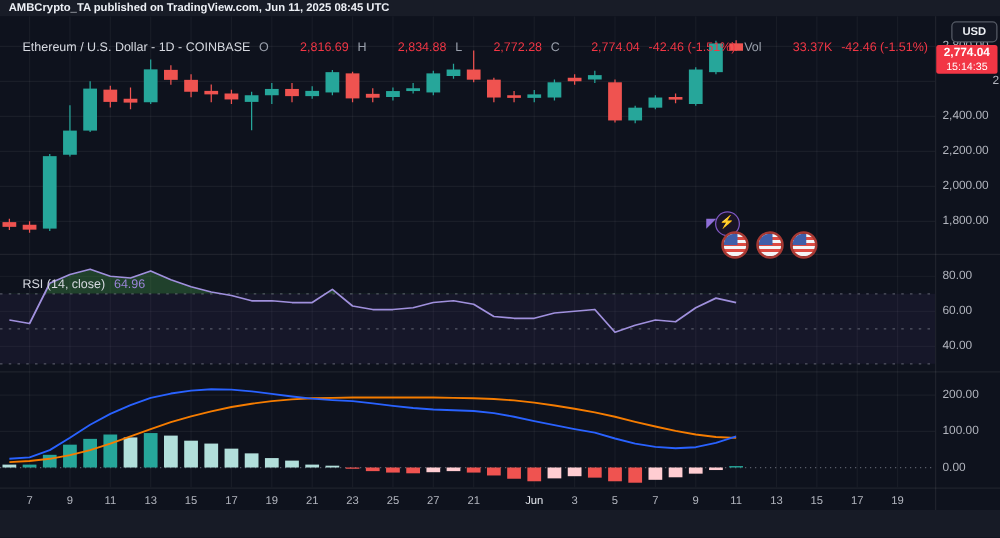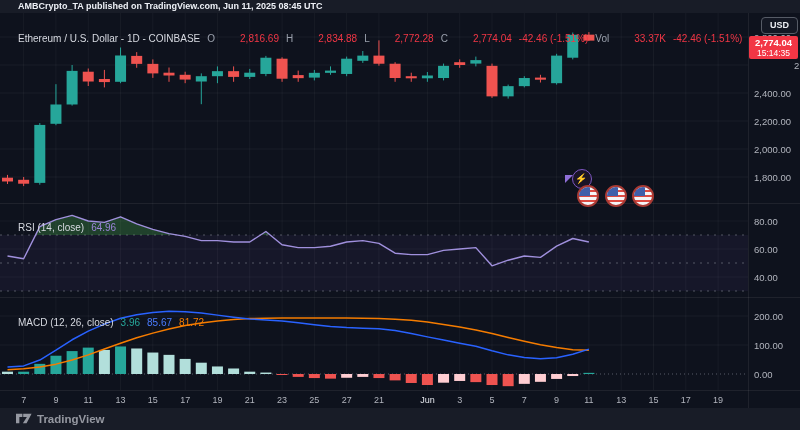--- a/index.html
+++ b/index.html
@@ -6,21 +6,21 @@
   body{
     width:800px;height:430px;overflow:hidden;position:relative;
     background:#171b26;color:#d1d4dc;
     font-family:"Liberation Sans", sans-serif;
     -webkit-font-smoothing:antialiased;
   }
   #app{position:absolute;inset:0;}
   .topbar{
     position:absolute;left:0;top:0;width:800px;height:13px;
     background:#181c27;font-size:9px;font-weight:700;color:#edf0f6;
-    line-height:13px;padding-left:18px;box-sizing:border-box;white-space:nowrap;
+    line-height:13px;padding-left:7px;box-sizing:border-box;white-space:nowrap;
   }
   .chart-area{position:absolute;left:0;top:13px;width:800px;height:395px;background:#0e121d;}
   #plot{position:absolute;left:0;top:0;}
   .sep{position:absolute;left:0;width:800px;height:1px;background:rgba(255,255,255,0.07);}
   .scale-border{position:absolute;left:748px;top:0;width:1px;height:395px;background:rgba(255,255,255,0.07);}
   .legend{
     position:absolute;left:18px;display:flex;gap:7px;align-items:baseline;
     font-size:10px;font-weight:500;white-space:nowrap;z-index:5;
   }
   .legend .t{color:#d6d9e0;margin-top:15px;}
@@ -255,26 +255,20 @@
       <span class="red">-42.46 (-1.51%)</span>
       <span><i>Vol</i><b class="red">33.37K</b></span>
       <span class="red">-42.46 (-1.51%)</span>
     </div>
 
     <div class="legend" style="top:194px">
       <span class="t">RSI (14, close)</span>
       <span class="purple">64.96</span>
     </div>
 
-    <div class="legend" style="top:289px">
-      <span class="t">MACD (12, 26, close)</span>
-      <span class="teal">3.96</span>
-      <span class="blue">85.67</span>
-      <span class="orange">81.72</span>
-    </div>
 
     <div id="scale-col">
       <div class="usd-btn">USD</div>
 
     <div class="pl" style="top: 24px;">2,800.00</div>
         <div class="pl" style="top: 52px; margin-left: 40px;">2,600.00</div>
         <div class="pl" style="top: 80px;">2,400.00</div>
         <div class="pl" style="top: 108px;">2,200.00</div>
         <div class="pl" style="top: 136px;">2,000.00</div>
         <div class="pl" style="top: 164px;">1,800.00</div>
@@ -324,23 +318,14 @@
       </div>
     <div class="flag-sticker" style="left:605px;top:172px">
         <span class="flag-canton"></span>
       </div>
     <div class="flag-sticker" style="left:632px;top:172px">
         <span class="flag-canton"></span>
       </div>
 
   </div>
 
-  <div class="bottombar">
-    <div class="tv-logo">
-      <svg width="16" height="13" viewBox="0 0 20 16">
-        <path d="M0,2 H8 V6 H4.2 V14 H0 Z" fill="#9598a1"></path>
-        <path d="M9,2 H19.5 L13.2,14 H8.6 L13.6,6 H9 Z" fill="#9598a1"></path>
-      </svg>
-      <span>TradingView</span>
-    </div>
-  </div>
 
 </div>
 
 </body></html>

